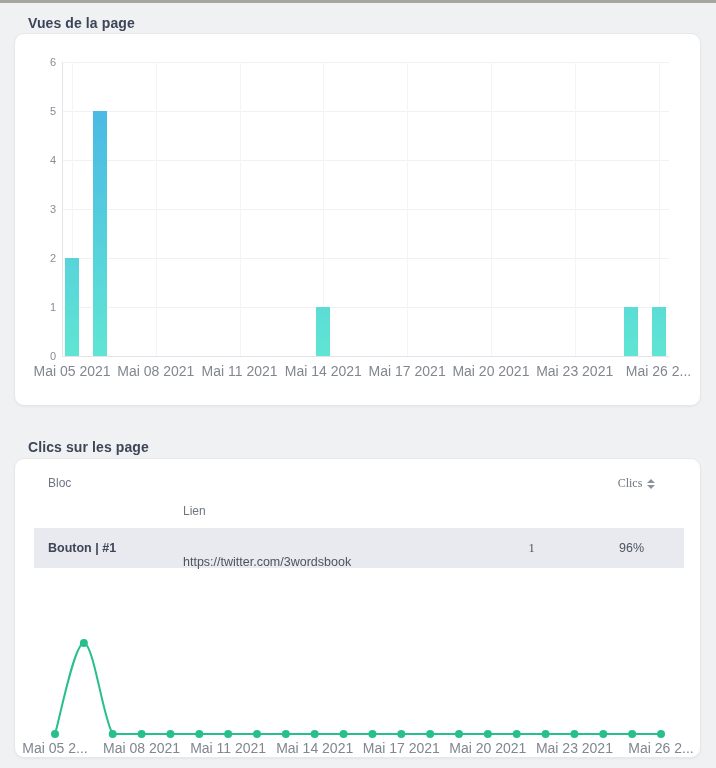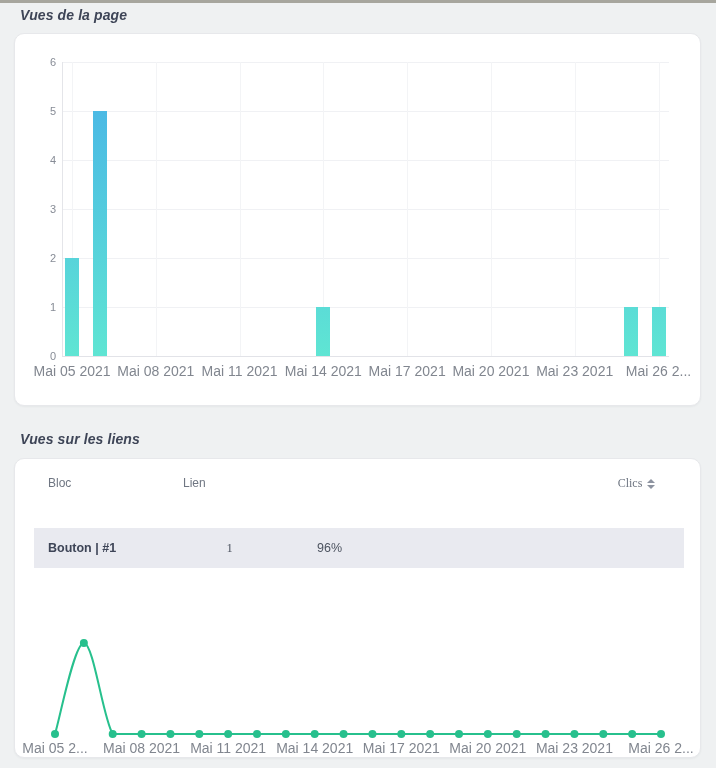--- a/index.html
+++ b/index.html
@@ -8,24 +8,23 @@
     background:#eff1f2;
     font-family:"Liberation Sans", sans-serif;
     position:relative;overflow:hidden;
     -webkit-font-smoothing:antialiased;
   }
   .top-strip{
     position:absolute;left:0;top:0;width:716px;height:3px;
     background:#a7a69e;
   }
   .section-title{
-    position:absolute;left:20px;margin:0;
+    position:absolute;left:20px;margin:8px;
     font-size:14px;font-weight:bold;color:#3e4557;
     letter-spacing:.1px;
-    font-style:italic;
   }
   #title1{top:7px;}
   #title2{top:431px;}
   .card{
     position:absolute;left:14px;width:687px;
     background:#ffffff;border:1px solid #e7e8eb;border-radius:10px;
     box-shadow:0 1px 2px rgba(40,50,60,.05);
     box-sizing:border-box;
   }
   .card1{top:33px;height:373px;}
@@ -51,21 +50,21 @@
     background-size:100% 294px;
     background-position:left bottom;
     background-repeat:no-repeat;
   }
 
   
   .ltable{position:absolute;left:19px;top:18px;width:650px;}
   .thead{display:flex;align-items:flex-start;height:44px;}
   .trow{display:flex;align-items:center;height:40px;background:#e9eaf0;margin-top:7px;}
   .c-bloc{width:148px;padding-left:14px;box-sizing:border-box;}
-  .c-lien{flex:1;padding-left:1px;}
+  .c-lien{flex:1;padding-left:1px;margin-top:28px;}
   .c-clics{width:95px;text-align:center;font-family:Liberation Serif, serif;}
   .c-conv{width:105px;text-align:center;}
   .th{font-size:12px;color:#6f7682;font-weight:normal;line-height:13px;}
   .th.c-clics{display:flex;align-items:center;justify-content:center;gap:5px;}
   .sort-icon{display:inline-flex;flex-direction:column;gap:2px;}
   .sort-icon i{display:block;width:0;height:0;border-left:4px solid transparent;border-right:4px solid transparent;}
   .sort-icon .up{border-bottom:4px solid #8d93a0;}
   .sort-icon .down{border-top:4px solid #8d93a0;}
   .td{font-size:12.5px;color:#4d5460;}
   .td.c-bloc{font-weight:bold;color:#3e4557;}
@@ -115,38 +114,39 @@
       <div class="vgrid" style="left: 643.5px; top: 28px; height: 294px;"></div>
       <div class="xtick" style="left: 598.5px; top: 331px;">Mai 26 2...</div>
       <div class="bar" title="Mai 05 2021: 2" style="left: 50px; top: 224px; height: 98px; background-image: linear-gradient(rgb(71, 177, 232), rgb(95, 229, 211));"></div>
       <div class="bar" title="Mai 06 2021: 5" style="left: 77.9286px; top: 77px; height: 245px; background-image: linear-gradient(rgb(71, 177, 232), rgb(95, 229, 211));"></div>
       <div class="bar" title="Mai 14 2021: 1" style="left: 301.357px; top: 273px; height: 49px; background-image: linear-gradient(rgb(71, 177, 232), rgb(95, 229, 211));"></div>
       <div class="bar" title="Mai 25 2021: 1" style="left: 608.571px; top: 273px; height: 49px; background-image: linear-gradient(rgb(71, 177, 232), rgb(95, 229, 211));"></div>
       <div class="bar" title="Mai 26 2021: 1" style="left: 636.5px; top: 273px; height: 49px; background-image: linear-gradient(rgb(71, 177, 232), rgb(95, 229, 211));"></div>
     </div>
 </div>
 
-<h2 class="section-title" id="title2">Vues sur les liens</h2>
+<h2 class="section-title" id="title2">Clics sur les page</h2>
 
 <div class="card card2">
   <div class="ltable">
     <div class="thead">
       <div class="th c-bloc">Bloc</div>
       <div class="th c-lien">Lien</div>
       <div class="th c-clics">
         <span>Clics</span>
         <span class="sort-icon">
             <i class="up"></i>
             <i class="down"></i>
           </span>
       </div>
     </div>
     <div id="tbody">
         <div class="trow">
           <div class="td c-bloc">Bouton | #1</div>
+          <div class="td c-lien">https://twitter.com/3wordsbook</div>
           <div class="td c-clics">1</div>
           <div class="td c-conv">96%</div>
         </div>
       </div>
   </div>
 
   <div class="line-chart" id="lineChart">
       <svg width="687" height="300">
         <path d="M40.0,275.0 C44.8,259.8 59.2,184.0 68.9,184.0 C78.5,184.0 88.1,259.8 97.7,275.0 C107.3,275.0 117.0,275.0 126.6,275.0 C136.2,275.0 145.8,275.0 155.4,275.0 C165.0,275.0 174.7,275.0 184.3,275.0 C193.9,275.0 203.5,275.0 213.1,275.0 C222.8,275.0 232.4,275.0 242.0,275.0 C251.6,275.0 261.2,275.0 270.9,275.0 C280.5,275.0 290.1,275.0 299.7,275.0 C309.3,275.0 319.0,275.0 328.6,275.0 C338.2,275.0 347.8,275.0 357.4,275.0 C367.0,275.0 376.7,275.0 386.3,275.0 C395.9,275.0 405.5,275.0 415.1,275.0 C424.8,275.0 434.4,275.0 444.0,275.0 C453.6,275.0 463.2,275.0 472.9,275.0 C482.5,275.0 492.1,275.0 501.7,275.0 C511.3,275.0 521.0,275.0 530.6,275.0 C540.2,275.0 549.8,275.0 559.4,275.0 C569.0,275.0 578.7,275.0 588.3,275.0 C597.9,275.0 607.5,275.0 617.1,275.0 C626.8,275.0 641.2,275.0 646.0,275.0" fill="none" stroke="#27c08d" stroke-width="2"></path>
         <circle cx="40" cy="275" r="4" fill="#27c08d">

